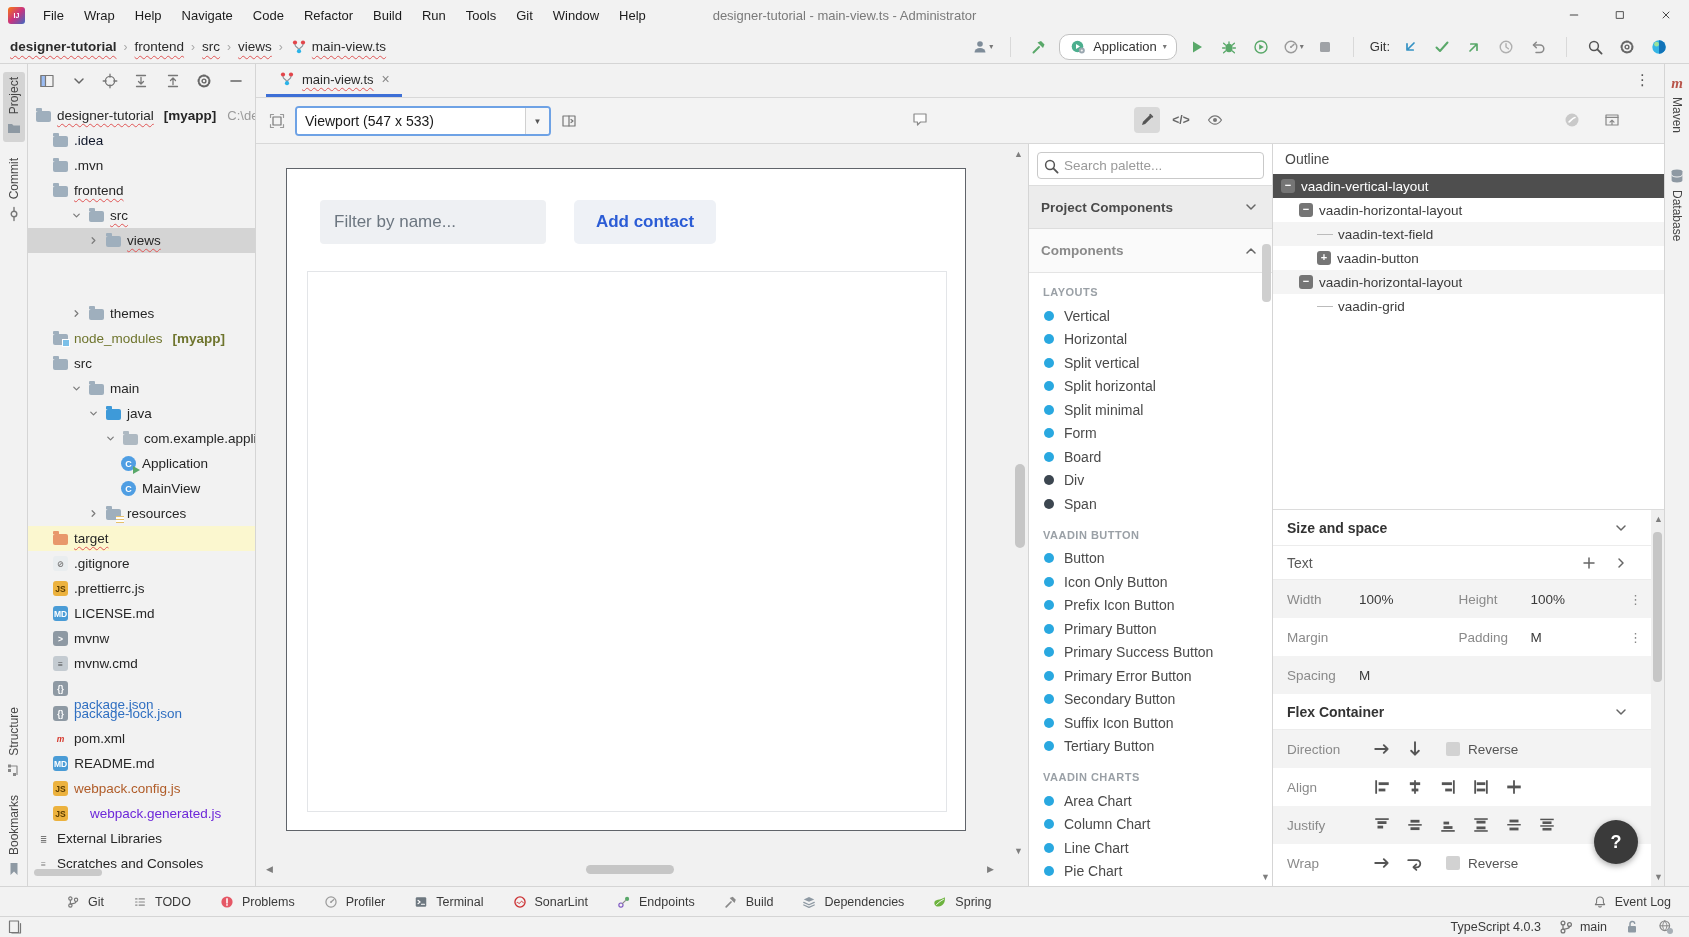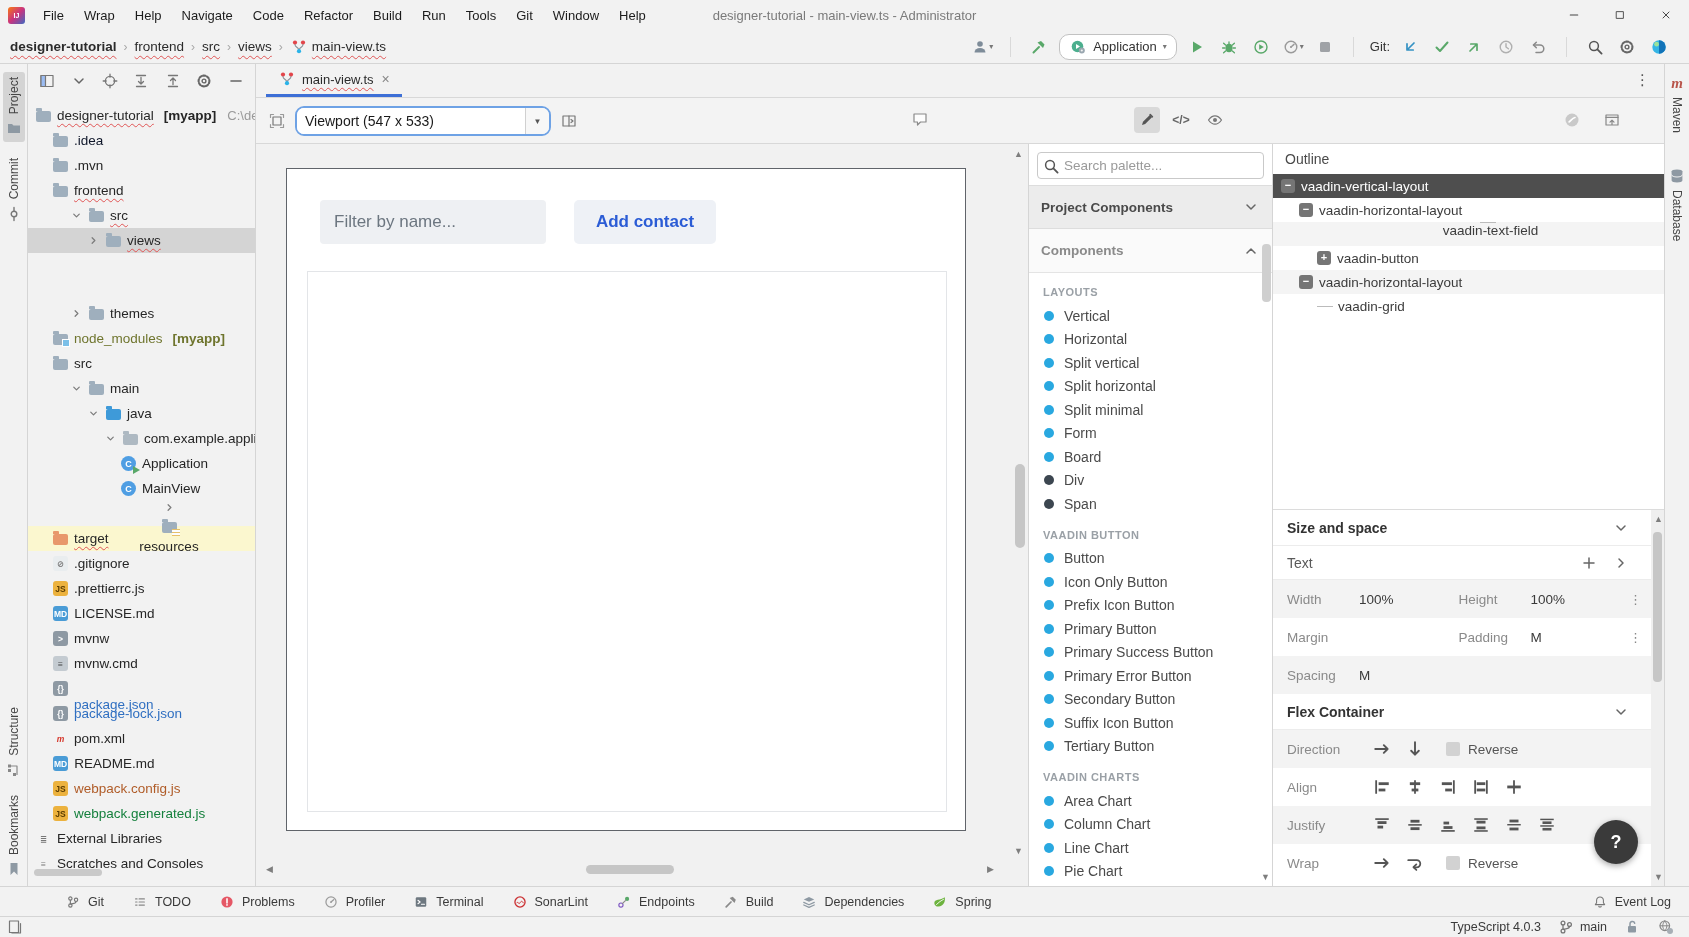--- a/index.html
+++ b/index.html
@@ -72,21 +72,21 @@
 
   
   #editor { flex:1; display:flex; flex-direction:column; min-width:0; }
   #tabbar { height:34px; background:#f2f2f2; border-bottom:1px solid #d8d8d8; display:flex; align-items:flex-end; position:relative; flex:none; }
   #tab { display:flex; align-items:center; gap:6px; height:33px; padding:0 12px; border-bottom:3px solid #3d6fd6; font-size:13px; margin-left:10px; }
   #tab-label { text-decoration:underline wavy #e05555 1px; text-underline-offset:3px; color:#2b2b2b; }
   #tab-close { color:#888; font-size:14px; margin-left:2px; }
   #tab-kebab { position:absolute; right:14px; top:7px; font-size:15px; color:#555; letter-spacing:0; }
   #dtoolbar { height:46px; background:#f3f3f3; border-bottom:1px solid #d8d8d8; position:relative; flex:none; }
   #dtool-left { position:absolute; left:12px; top:8px; display:flex; align-items:center; gap:9px; }
-  #viewport-combo { display:flex; height:30px; border:2px solid #6ea2e5; border-radius:9px; background:#fff; overflow:hidden; }
+  #viewport-combo { display:flex; height:30px; border:2px solid #6ea2e5; border-radius:4px; background:#fff; overflow:hidden; }
   #viewport-input { border:none; outline:none; width:228px; padding:0 8px; font-size:14px; font-family:inherit; color:#1a1a1a; }
   #viewport-arrow { width:24px; border-left:1px solid #d0d0d0; background:#f7f7f7; display:flex; align-items:center; justify-content:center; font-size:8px; color:#555; }
   #dtool-bubble { position:absolute; left:655px; top:12px; }
   #dtool-modes { position:absolute; left:878px; top:9px; display:flex; align-items:center; gap:8px; }
   .mode-btn { width:26px; height:26px; display:flex; align-items:center; justify-content:center; border-radius:4px; }
   .mode-btn.active { background:#d9d9d9; }
   .mode-btn .txt { font-size:12px; color:#666; font-weight:bold; }
   #dtool-right { position:absolute; right:40px; top:10px; display:flex; align-items:center; gap:16px; }
 
   #ebody { flex:1; display:flex; min-height:0; }
@@ -561,21 +561,21 @@
             <span class="tlabel">com.example.applica</span>
           </div>
           <div class="trow" style="padding-left: 93px;">
             <span class="classic run">C</span>
             <span class="tlabel">Application</span>
           </div>
           <div class="trow" style="padding-left: 93px;">
             <span class="classic">C</span>
             <span class="tlabel">MainView</span>
           </div>
-          <div class="trow" style="padding-left: 59px; flex-direction: column;">
+          <div class="trow" style="padding-left: 59px;">
             <span class="tchev">
               <svg viewBox="0 0 16 16" fill="none" stroke-linecap="round" stroke-linejoin="round">
                 <path d="M6 4l4 4-4 4" stroke="#7c7c7c" stroke-width="1.8"></path>
               </svg>
             </span>
             <span class="folder ti-folder-res"></span>
             <span class="tlabel">resources</span>
           </div>
           <div class="trow highlight" style="padding-left: 25px;">
             <span class="folder ti-folder-excluded"></span>
@@ -616,21 +616,21 @@
           <div class="trow" style="padding-left: 25px;">
             <span class="chip" style="background: rgb(74, 156, 214); color: rgb(255, 255, 255);">MD</span>
             <span class="tlabel">README.md</span>
           </div>
           <div class="trow" style="padding-left: 25px;">
             <span class="chip" style="background: rgb(236, 178, 62); color: rgb(92, 61, 0);">JS</span>
             <span class="tlabel" style="color: rgb(176, 92, 40);">webpack.config.js</span>
           </div>
           <div class="trow" style="padding-left: 25px;">
             <span class="chip" style="background: rgb(236, 178, 62); color: rgb(92, 61, 0);">JS</span>
-            <span class="tlabel" style="color: #15803d;">webpack.generated.js</span>
+            <span class="tlabel" style="color: #6d28d9; margin-left: 16px;">webpack.generated.js</span>
           </div>
           <div class="trow" style="padding-left: 8px;">
             <span class="chip" style="background: transparent; color: rgb(119, 119, 119);">≣</span>
             <span class="tlabel">External Libraries</span>
           </div>
           <div class="trow" style="padding-left: 8px;">
             <span class="chip" style="background: transparent; color: rgb(119, 119, 119);">≡</span>
             <span class="tlabel">Scratches and Consoles</span>
           </div>
         </div>
@@ -866,21 +866,21 @@
             <div id="outline-title">Outline</div>
             <div id="outline-tree">
                 <div class="orow selected" style="padding-left: 8px;">
                   <span class="oexp">−</span>
                   <span>vaadin-vertical-layout</span>
                 </div>
                 <div class="orow" style="padding-left: 26px;">
                   <span class="oexp">−</span>
                   <span>vaadin-horizontal-layout</span>
                 </div>
-                <div class="orow striped" style="padding-left: 44px; flex-direction: column;">
+                <div class="orow striped" style="padding-left: 44px;">
                   <span class="oconn"></span>
                   <span>vaadin-text-field</span>
                 </div>
                 <div class="orow" style="padding-left: 44px;">
                   <span class="oexp">+</span>
                   <span>vaadin-button</span>
                 </div>
                 <div class="orow striped" style="padding-left: 26px;">
                   <span class="oexp">−</span>
                   <span>vaadin-horizontal-layout</span>

